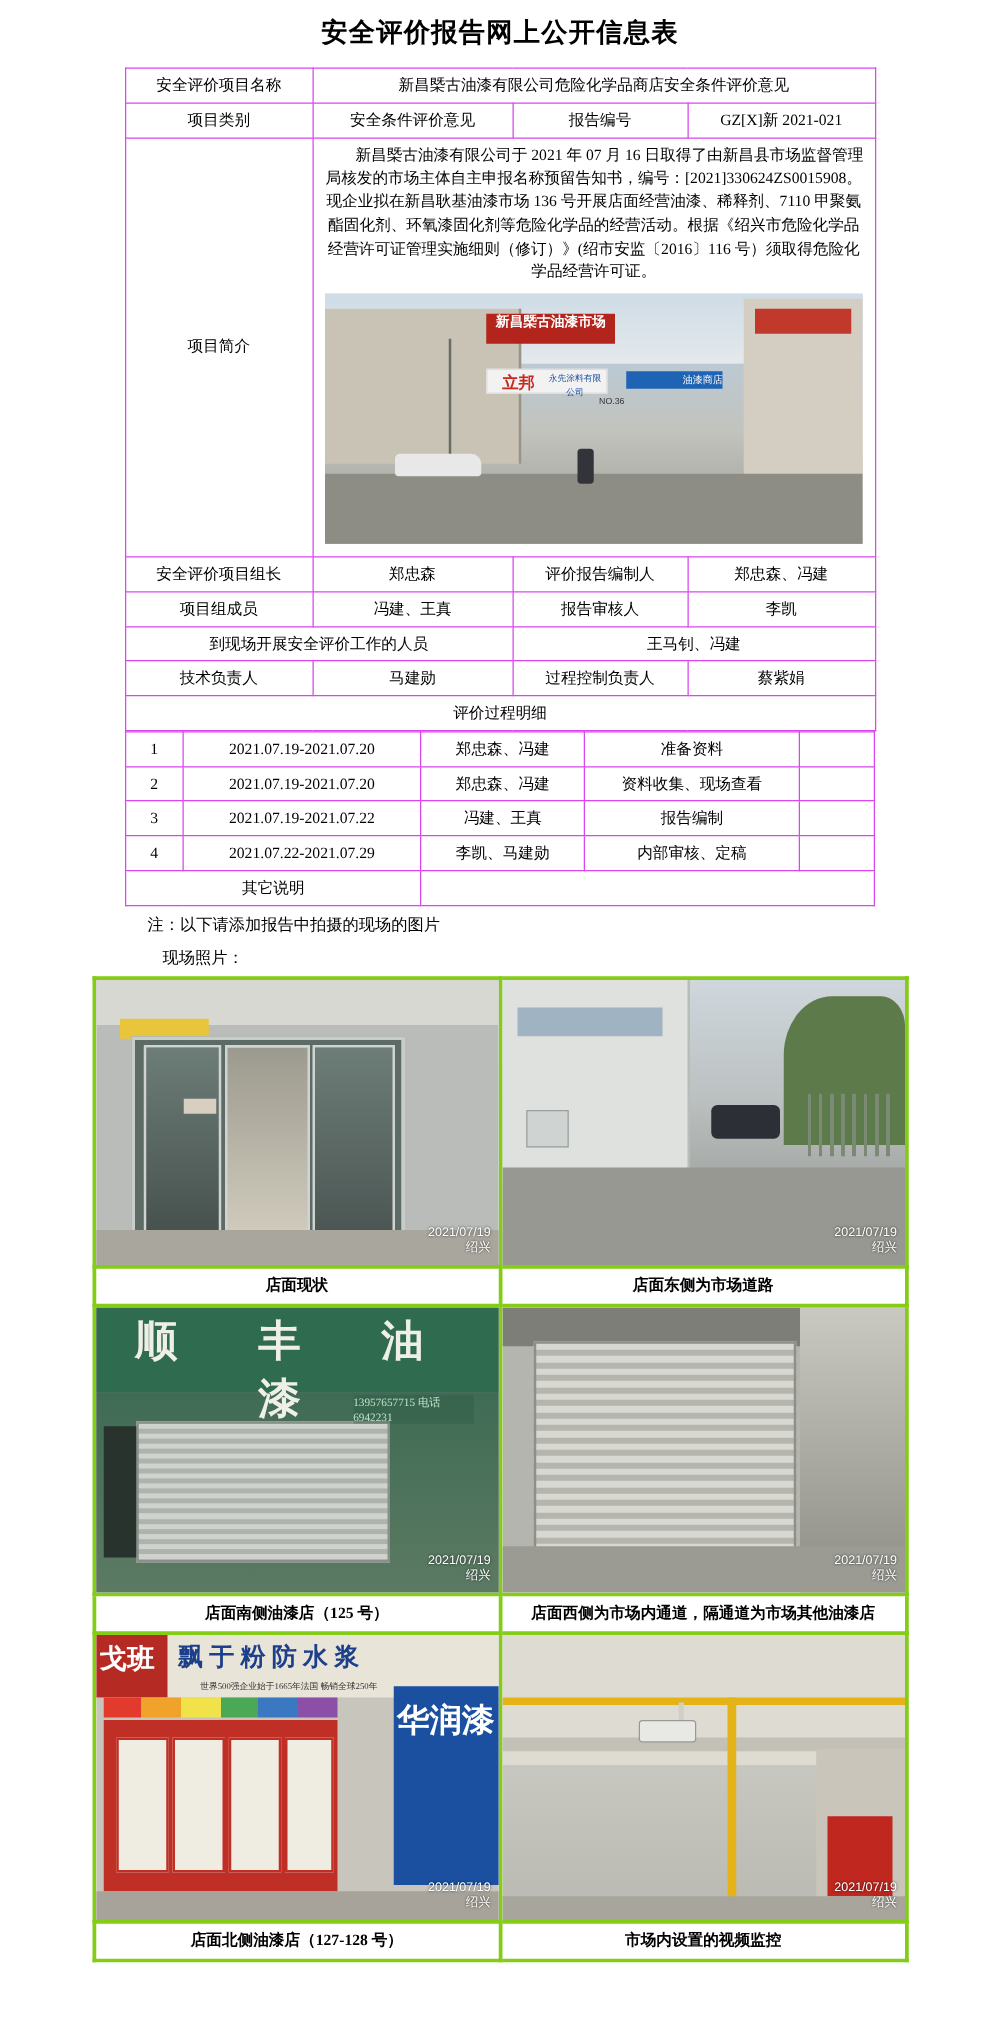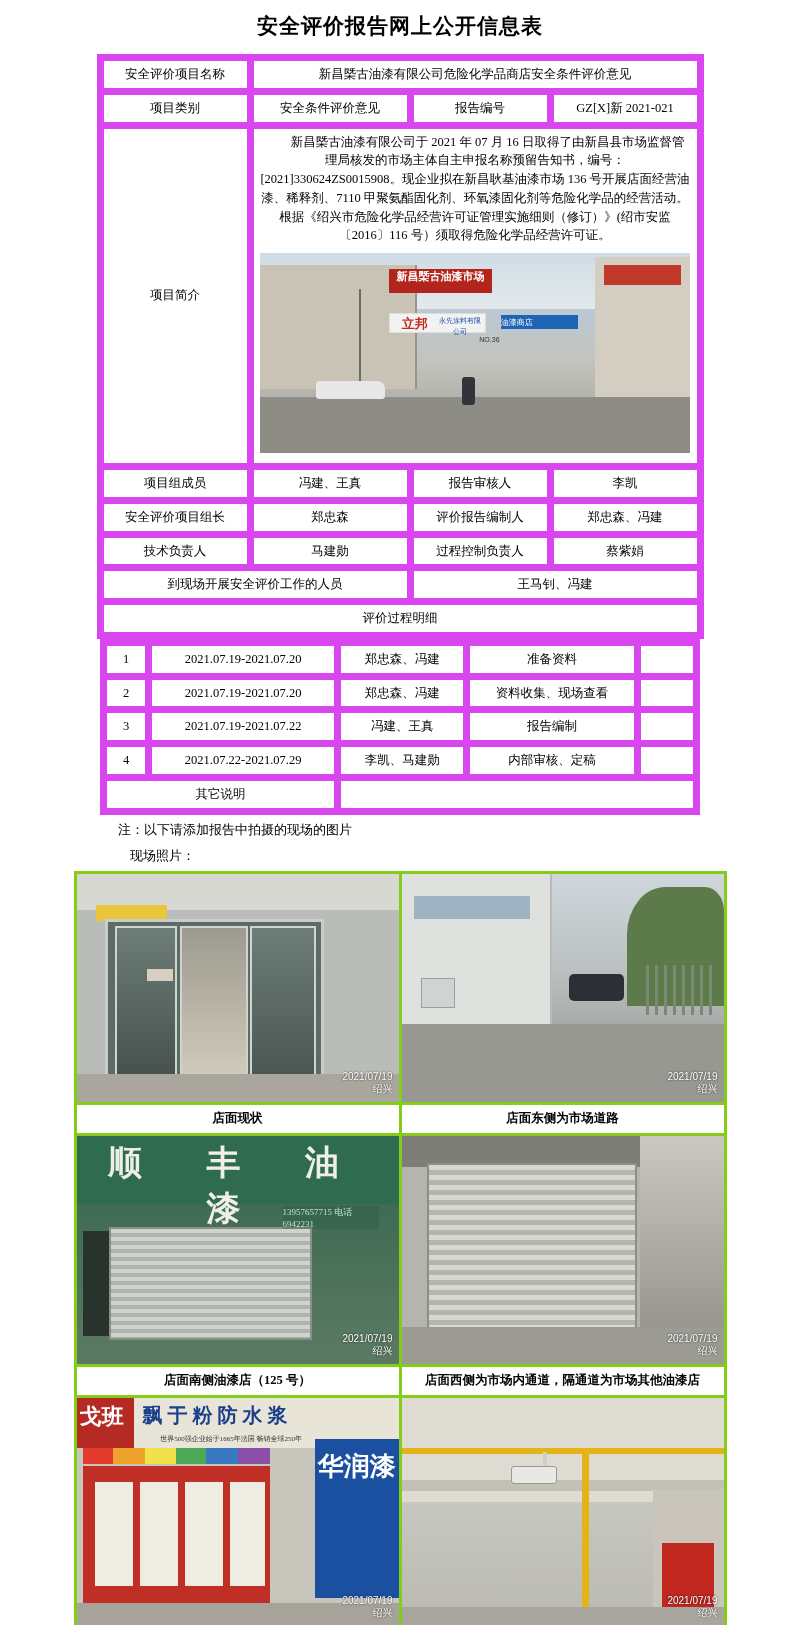--- a/index.html
+++ b/index.html
@@ -25,21 +25,21 @@
     letter-spacing: 1px;
     padding: 12px 0 14px 0;
   }
   table.main {
     border-collapse: collapse;
     width: 600px;
     margin: 0 auto;
     table-layout: fixed;
   }
   table.main td {
-    border: 7px solid #d946ef;
+    border: 1px solid #d946ef;
     padding: 4px 6px;
     font-size: 12.5px;
     vertical-align: middle;
     text-align: center;
     line-height: 1.5;
   }
   td.label {
     text-align: center;
   }
   td.intro-body {
@@ -228,47 +228,47 @@
                 <div class="signWhite"></div>
                 <div class="signBlue"></div>
                 <div class="pole"></div>
                 <div class="road"></div>
                 <div class="car"></div>
                 <div class="person"></div>
               </div>
               <div style="position:absolute;left:31%;top:8.5%;width:22%;color:#fff;font-size:11px;font-weight:bold;text-align:center;line-height:1.2;">新昌槩古油漆市场</div>
               <div style="position:absolute;left:31%;top:30.5%;width:10%;color:#c62a1f;font-size:13px;font-weight:bold;text-align:center;">立邦</div>
               <div style="position:absolute;left:41%;top:31.5%;width:11%;color:#1b4fa0;font-size:7px;text-align:center;">永先涂料有限公司</div>
-              <div style="position:absolute;left:56%;top:32%;width:18%;color:#fff;font-size:8px;text-align:left;font-family:Liberation Mono, monospace;">油漆商店</div>
+              <div style="position:absolute;left:56%;top:32%;width:18%;color:#fff;font-size:8px;text-align:right;font-family:Liberation Mono, monospace;">油漆商店</div>
               <div style="position:absolute;left:51%;top:41%;color:#333;font-size:7px;font-family:'Liberation Sans',sans-serif;">NO.36</div>
             </div>
           </div>
         </td>
+      </tr>
+      <tr>
+        <td class="label">安全评价项目组长</td>
+        <td>郑忠森</td>
+        <td class="label">评价报告编制人</td>
+        <td>郑忠森、冯建</td>
       </tr>
       <tr>
         <td class="label">项目组成员</td>
         <td>冯建、王真</td>
         <td class="label">报告审核人</td>
         <td>李凯</td>
       </tr>
       <tr>
-        <td class="label">安全评价项目组长</td>
-        <td>郑忠森</td>
-        <td class="label">评价报告编制人</td>
-        <td>郑忠森、冯建</td>
+        <td colspan="2" class="label">到现场开展安全评价工作的人员</td>
+        <td colspan="2">王马钊、冯建</td>
       </tr>
       <tr>
         <td class="label">技术负责人</td>
         <td>马建勋</td>
         <td class="label">过程控制负责人</td>
         <td>蔡紫娟</td>
-      </tr>
-      <tr>
-        <td colspan="2" class="label">到现场开展安全评价工作的人员</td>
-        <td colspan="2">王马钊、冯建</td>
       </tr>
       <tr>
         <td colspan="4" class="process-title">评价过程明细</td>
       </tr>
     </tbody>
   </table>
 
   <table class="main" style="border-top:none;">
     <colgroup>
       <col style="width:42px">

